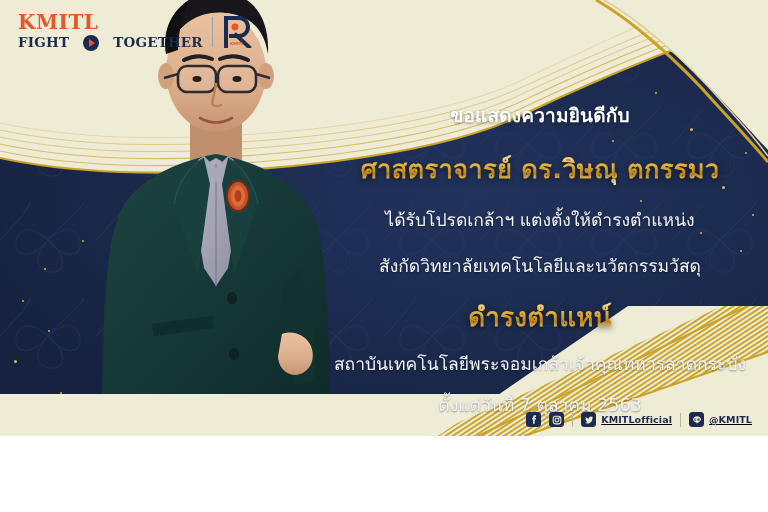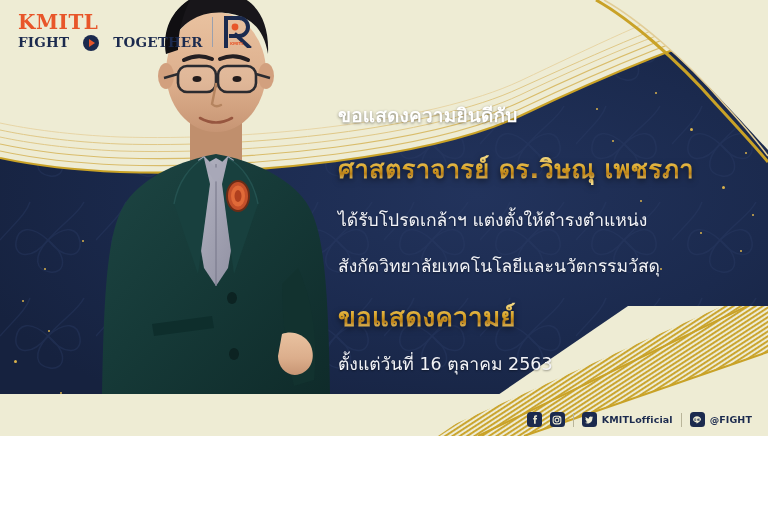--- a/index.html
+++ b/index.html
@@ -111,23 +111,23 @@
   .portrait {
     position: absolute;
     left: 86px; bottom: 42px;
     width: 260px; height: 426px;
     z-index: 20;
   }
 
   
   .text-block {
     position: absolute;
-    left: 338px; top: 100px;
+    left: 330px; top: 100px;
     width: 420px;
-    text-align: left;
+    text-align: center;
     z-index: 30;
   }
   .l-white {
     color: #ffffff;
     font-weight: 700;
     font-size: 19px;
     letter-spacing: 0.2px;
     text-shadow: 0 1px 3px rgba(0,0,0,0.45);
   }
   .l-plain {
@@ -159,20 +159,21 @@
   .sp-7 { margin-top: 13px; }
 
   
   .social {
     position: absolute;
     right: 16px; bottom: 9px;
     display: flex;
     align-items: flex-end;
     gap: 8px;
     z-index: 50;
+    text-decoration: underline;
   }
   .sicon {
     width: 15px; height: 15px;
     border-radius: 3.5px;
     background: #1b2a4e;
     display: inline-flex;
     align-items: center;
     justify-content: center;
     flex: none;
   }
@@ -353,31 +354,32 @@
         <path d="M14,19 L27,31" stroke="#1b2a4e" stroke-width="4" fill="none" stroke-linecap="square"></path>
         <circle cx="13" cy="11" r="3.4" fill="#e8562a"></circle>
         <text x="8" y="29" font-family="DejaVu Sans, sans-serif" font-size="4" font-weight="700" fill="#e8562a">KMITL</text>
       </svg>
     </div>
   </div>
 
   <div class="text-block">
     <div class="l-white">ขอแสดงความยินดีกับ</div>
 
-    <div class="l-gold sp-1">ศาสตราจารย์ ดร.วิษณุ เพชรภา</div>
+    <div class="l-gold sp-1">ศาสตราจารย์ ดร.วิษณุ ตกรรมว</div>
 
     <div class="l-plain sp-3">ได้รับโปรดเกล้าฯ แต่งตั้งให้ดำรงตำแหน่ง</div>
 
     <div class="l-plain sp-2">สังกัดวิทยาลัยเทคโนโลยีและนวัตกรรมวัสดุ</div>
 
-    <div class="l-gold l-gold-2 sp-4">ขอแสดงความย์</div>
-
-
-
-    <div class="l-plain sp-7">ตั้งแต่วันที่ 16 ตุลาคม 2563</div>
+    <div class="l-gold l-gold-2 sp-4">ดำรงตำแหน์</div>
+
+
+    <div class="l-plain sp-6">สถาบันเทคโนโลยีพระจอมเกล้าเจ้าคุณทหารลาดกระบัง</div>
+
+    <div class="l-plain sp-7">ตั้งแต่วันที่ 7 ตุลาคม 2563</div>
   </div>
 
   <div class="cream-bottom"></div>
 
   <svg class="bottom-corner" width="330" height="130" viewBox="0 0 330 130">
     <defs>
       <clipPath id="bc">
         <path d="M330,0 V130 H0 L190,0 Z"></path>
       </clipPath>
       <pattern id="hatch" width="4" height="4" patternUnits="userSpaceOnUse" patternTransform="rotate(-33)">
@@ -433,18 +435,18 @@
     <div class="sgroup">
       <span class="sicon">
         <svg width="10" height="10" viewBox="0 0 12 12">
           <path d="M6,1.4 c-2.6,0 -4.7,1.7 -4.7,3.8 c0,1.9 1.7,3.5 3.9,3.8
                    c0.2,0 0.4,0.1 0.4,0.3 c0,0.1 0,0.3 -0.1,0.5 c0,0.1 -0.1,0.5 0.4,0.3
                    c0.5,-0.2 2.9,-1.7 3.9,-2.9 c0.7,-0.7 1,-1.4 1,-2.1 C10.7,3.1 8.6,1.4 6,1.4 Z" fill="#eeecd4"></path>
           <path d="M4,4.6 v2 M4,4.6 h-0.9 v2 h0.9 M8.9,4.6 h-1 v2 h1 M8.9,5.6 h-1
                    M6.3,6.6 v-2 l1.2,2 v-2" stroke="#1b2a4e" stroke-width="0.55" fill="none" stroke-linecap="round"></path>
         </svg>
       </span>
-      <span class="shandle">@FIGHT</span>
+      <span class="shandle">@KMITL</span>
     </div>
 
   </div>
 
 </div>
 
 </body></html>

